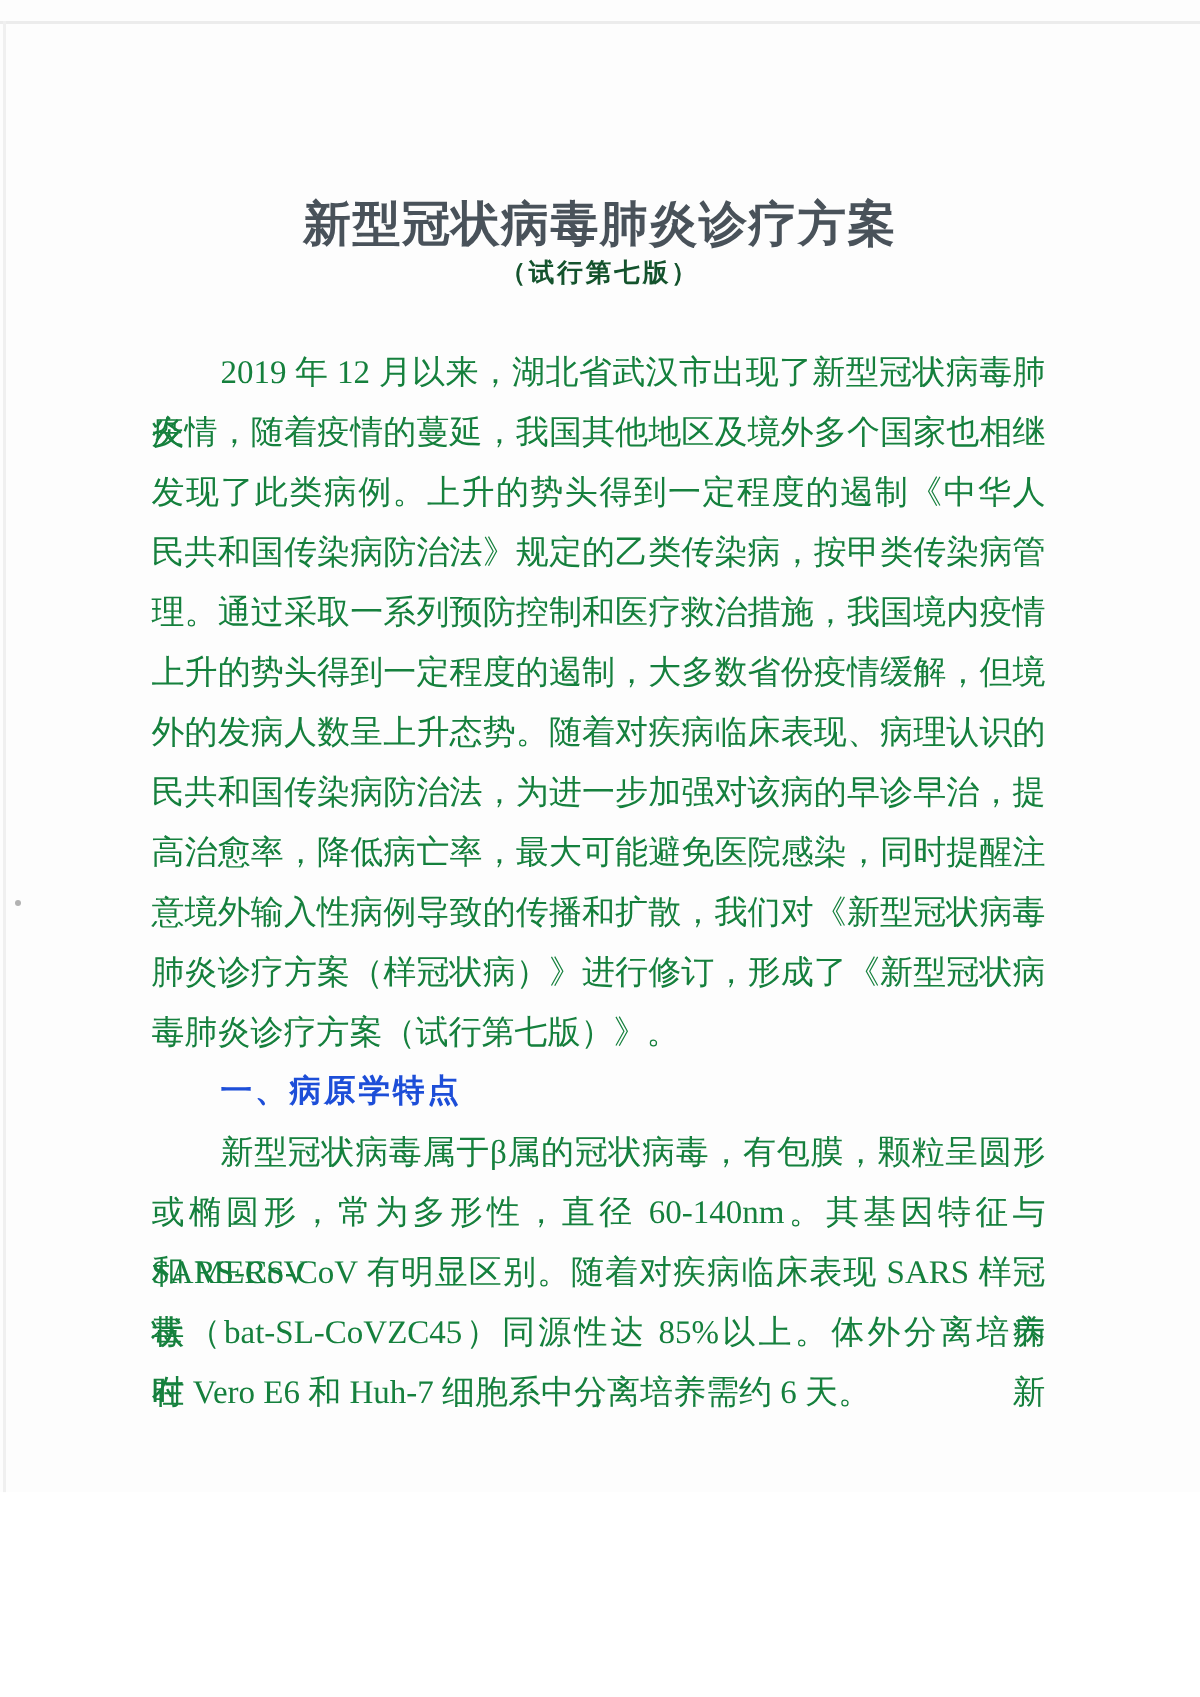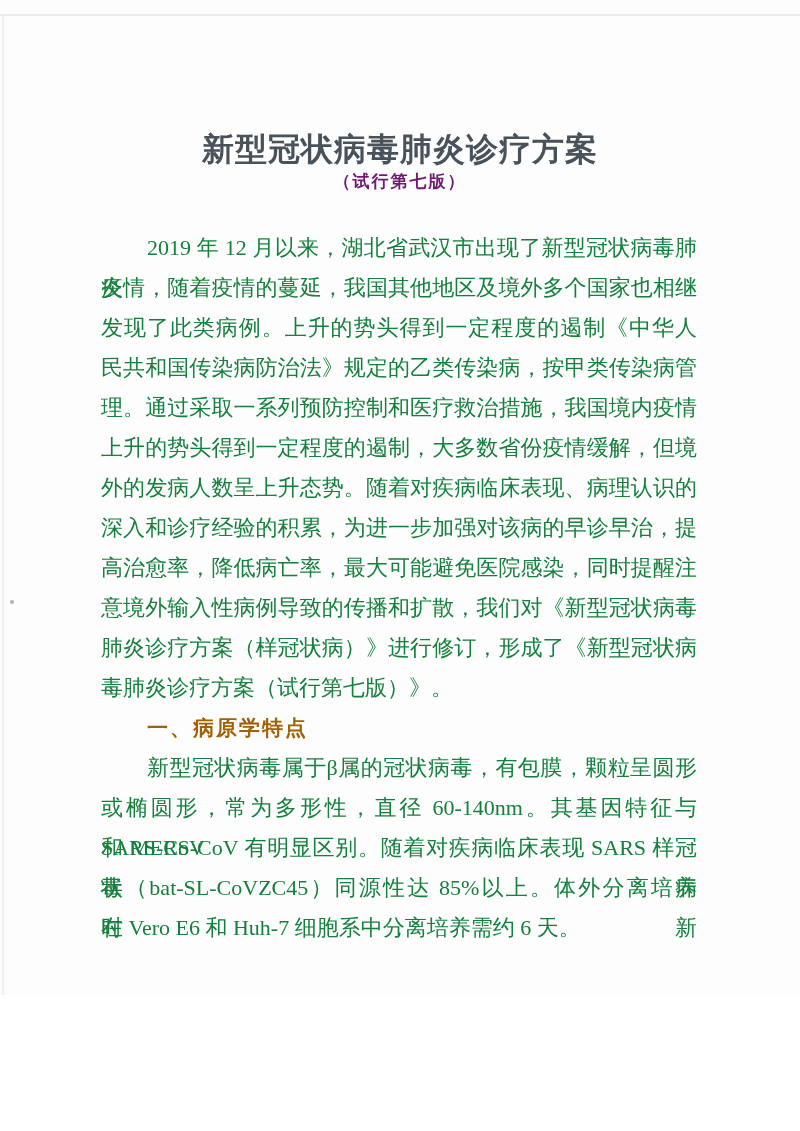--- a/index.html
+++ b/index.html
@@ -48,21 +48,21 @@
     font-family: "Liberation Serif", "DejaVu Serif", serif;
   }
   .doc-subtitle {
     position: absolute;
     top: 170px; left: 0;
     width: 100%;
     text-align: center;
     font-size: 17px;
     font-weight: bold;
     letter-spacing: 2px;
-    color: #701a75;
+    color: #14532d;
   }
   .doc-body {
     position: absolute;
     top: 228px;
     left: 101px;
     width: 596px;
   }
   .line {
     height: 40px;
     line-height: 40px;
@@ -74,21 +74,21 @@
   .line.justify {
     white-space: normal;
     text-align: justify;
     text-align-last: justify;
   }
   .line.indent {
     text-indent: 46px;
   }
   .line.heading {
     font-weight: bold;
-    color: #a16207;
+    color: #1d4ed8;
     letter-spacing: 2px;
     font-family: "Liberation Sans", "DejaVu Sans", sans-serif;
     font-size: 21px;
   }
   .page-number {
     position: absolute;
     left: 121px;
     top: 1058px;
     font-size: 19px;
     color: #3a4045;
@@ -114,21 +114,21 @@
   <div class="doc-subtitle">（试行第七版）</div>
 
   <div class="doc-body">
       <div class="line indent justify">2019 年 12 月以来，湖北省武汉市出现了新型冠状病毒肺炎</div>
       <div class="line justify">疫情，随着疫情的蔓延，我国其他地区及境外多个国家也相继</div>
       <div class="line justify">发现了此类病例。上升的势头得到一定程度的遏制《中华人</div>
       <div class="line justify">民共和国传染病防治法》规定的乙类传染病，按甲类传染病管</div>
       <div class="line justify">理。通过采取一系列预防控制和医疗救治措施，我国境内疫情</div>
       <div class="line justify">上升的势头得到一定程度的遏制，大多数省份疫情缓解，但境</div>
       <div class="line justify">外的发病人数呈上升态势。随着对疾病临床表现、病理认识的</div>
-      <div class="line justify">深入和诊疗经验的积累，为进一步加强对该病的早诊早治，提</div>
+      <div class="line justify">民共和国传染病防治法，为进一步加强对该病的早诊早治，提</div>
       <div class="line justify">高治愈率，降低病亡率，最大可能避免医院感染，同时提醒注</div>
       <div class="line justify">意境外输入性病例导致的传播和扩散，我们对《新型冠状病毒</div>
       <div class="line justify">肺炎诊疗方案（样冠状病）》进行修订，形成了《新型冠状病</div>
       <div class="line">毒肺炎诊疗方案（试行第七版）》。</div>
       <div class="line heading indent">一、病原学特点</div>
       <div class="line indent justify">新型冠状病毒属于β属的冠状病毒，有包膜，颗粒呈圆形</div>
       <div class="line justify">或椭圆形，常为多形性，直径 60-140nm。其基因特征与 SARS-CoV</div>
       <div class="line justify">和 MERS-CoV 有明显区别。随着对疾病临床表现 SARS 样冠状病</div>
       <div class="line justify">毒（bat-SL-CoVZC45）同源性达 85%以上。体外分离培养时，新</div>
       <div class="line">在 Vero E6 和 Huh-7 细胞系中分离培养需约 6 天。</div>

